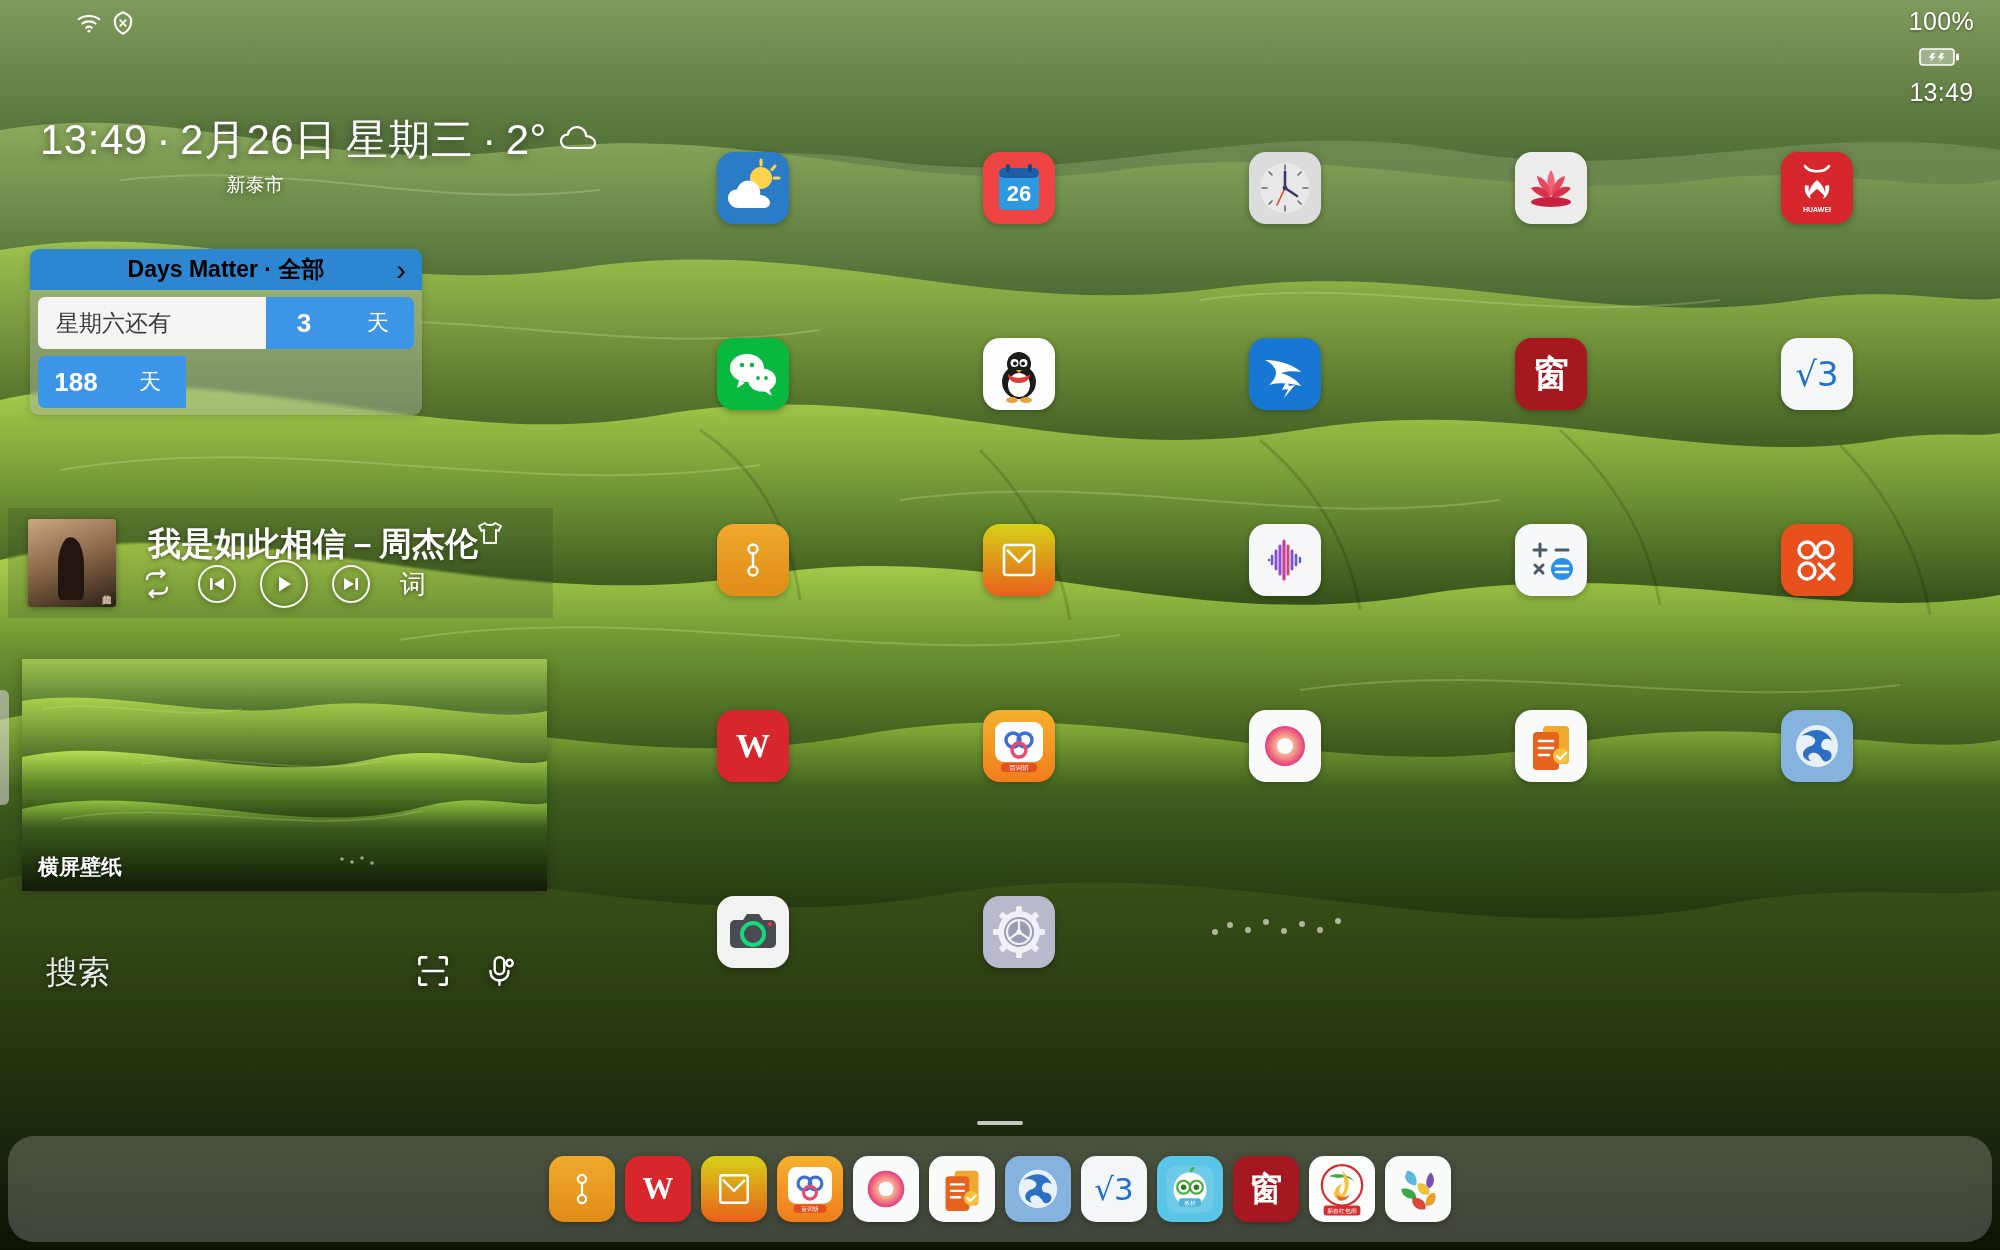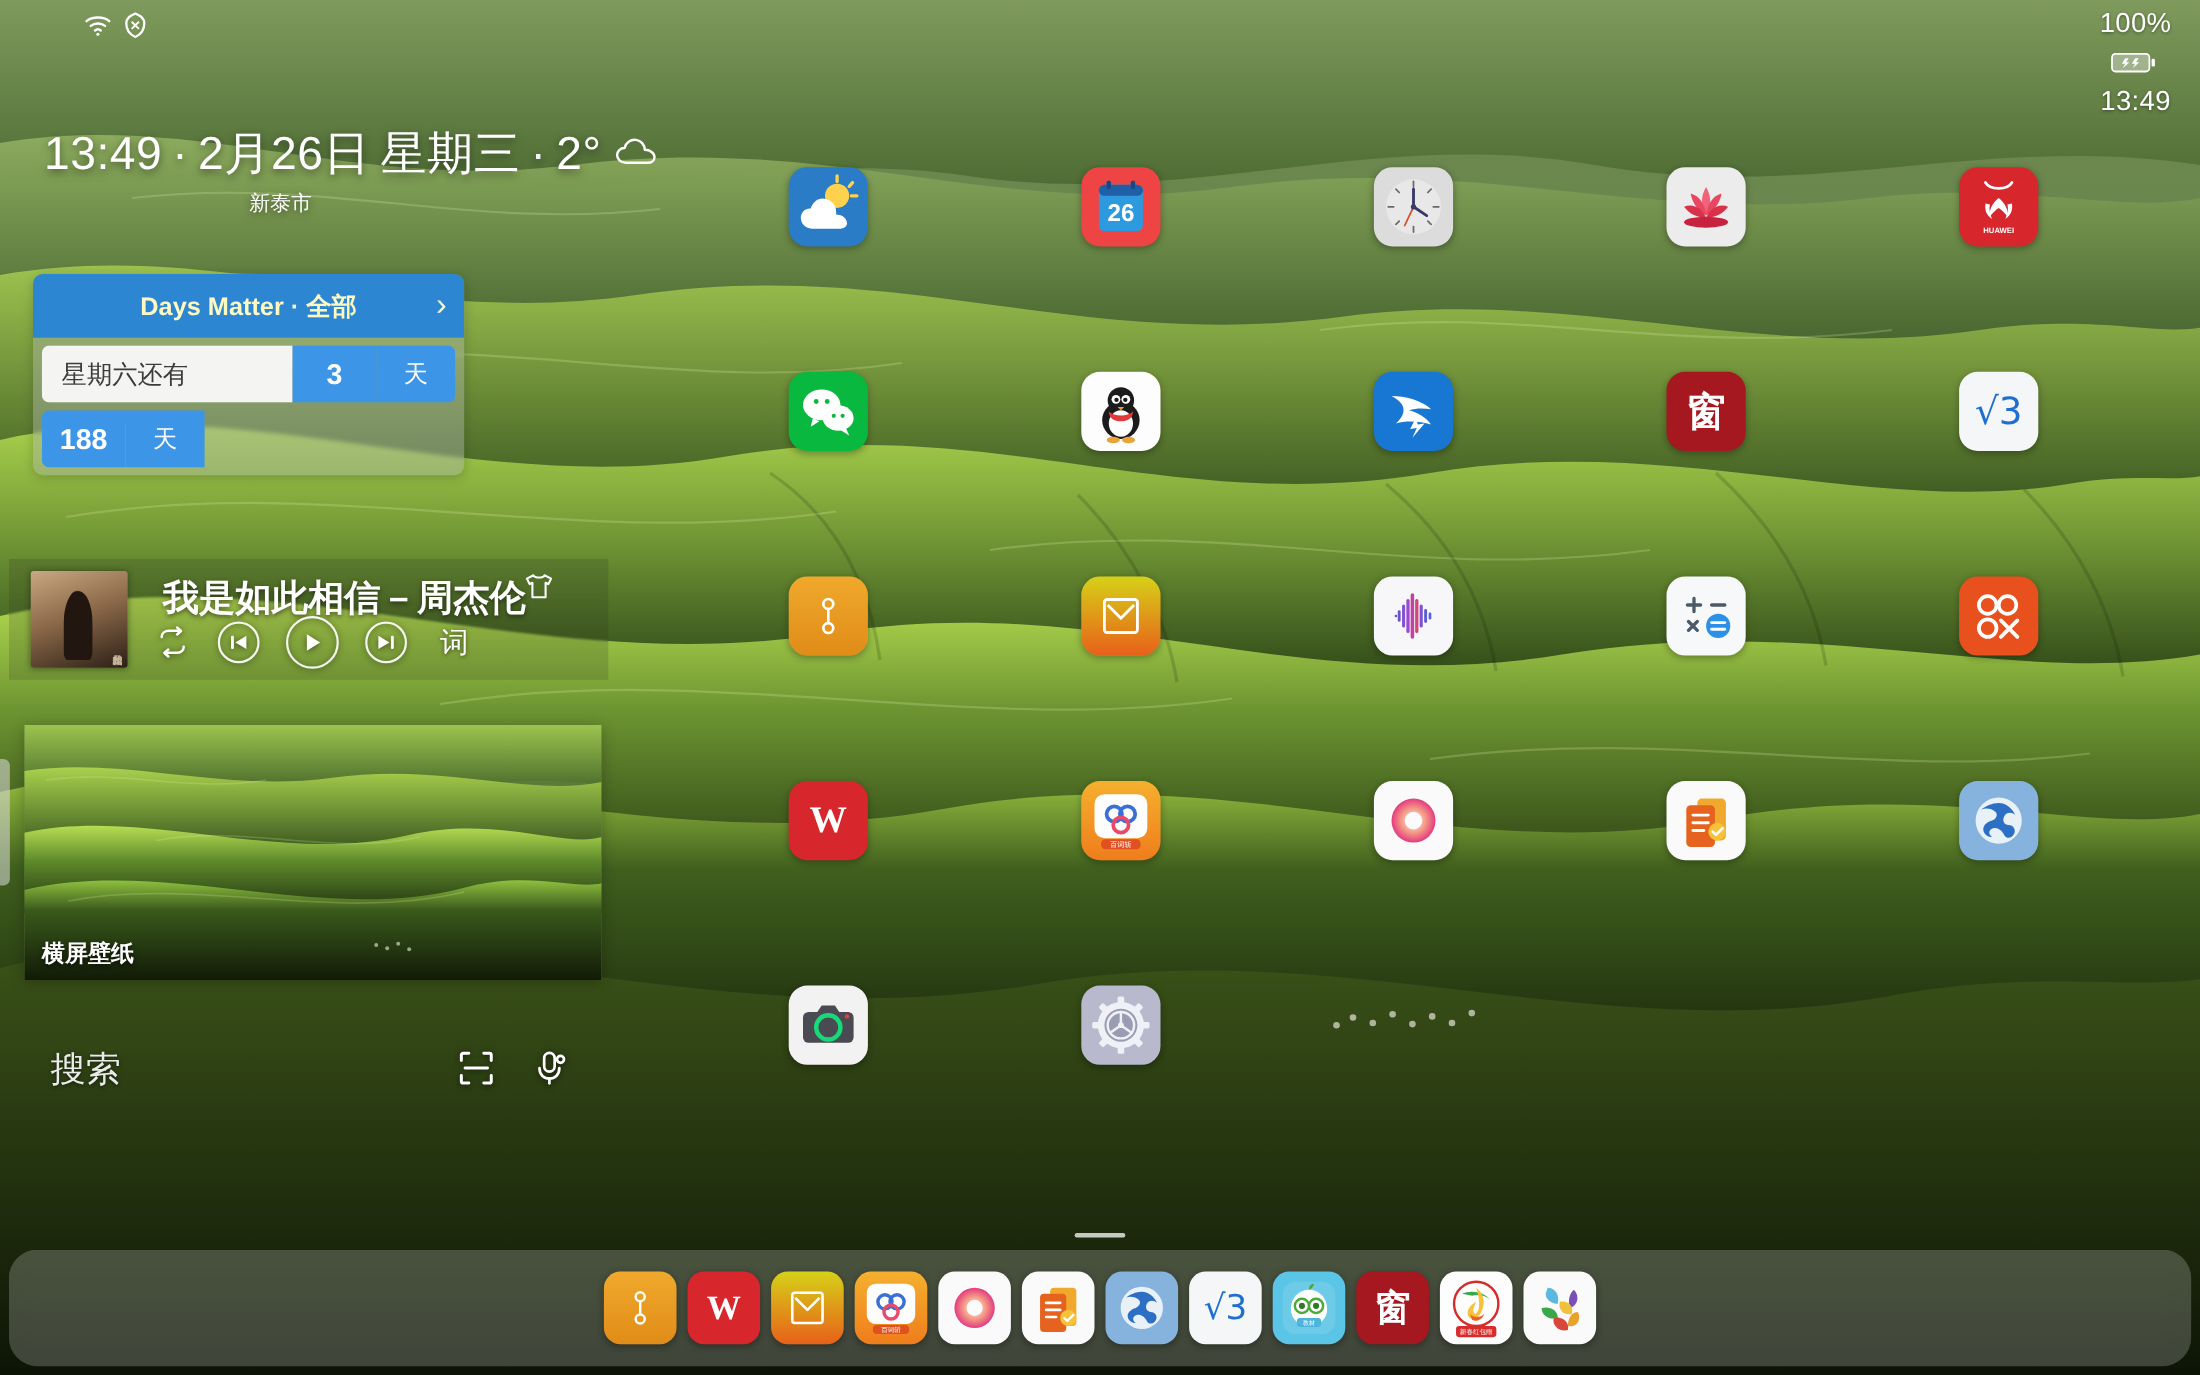--- a/index.html
+++ b/index.html
@@ -47,21 +47,21 @@
 
   
   #daysmatter {
     position:absolute; left: 30px; top: 249px; width: 392px;
     border-radius: 9px; overflow:hidden;
     background: rgba(175,180,175,.42);
     backdrop-filter: blur(2px);
     box-shadow: 0 2px 10px rgba(0,0,0,.18);
   }
   #dm-header {
-    background:#2c86d1; color:#fef9c3; height:58px;
+    background:#2c86d1; color:#000000; height:41px;
     display:flex; align-items:center; justify-content:center;
     position:relative; font-size: 23px; font-weight:bold;
   }
   #dm-header .chev {
     position:absolute; right:16px; top:50%; transform:translateY(-50%);
     font-weight:300; font-size: 29px; line-height:1;
   }
   .dm-row {
     display:flex; align-items:stretch; height:52px;
     margin: 7px 8px; border-radius: 7px; overflow:hidden;

